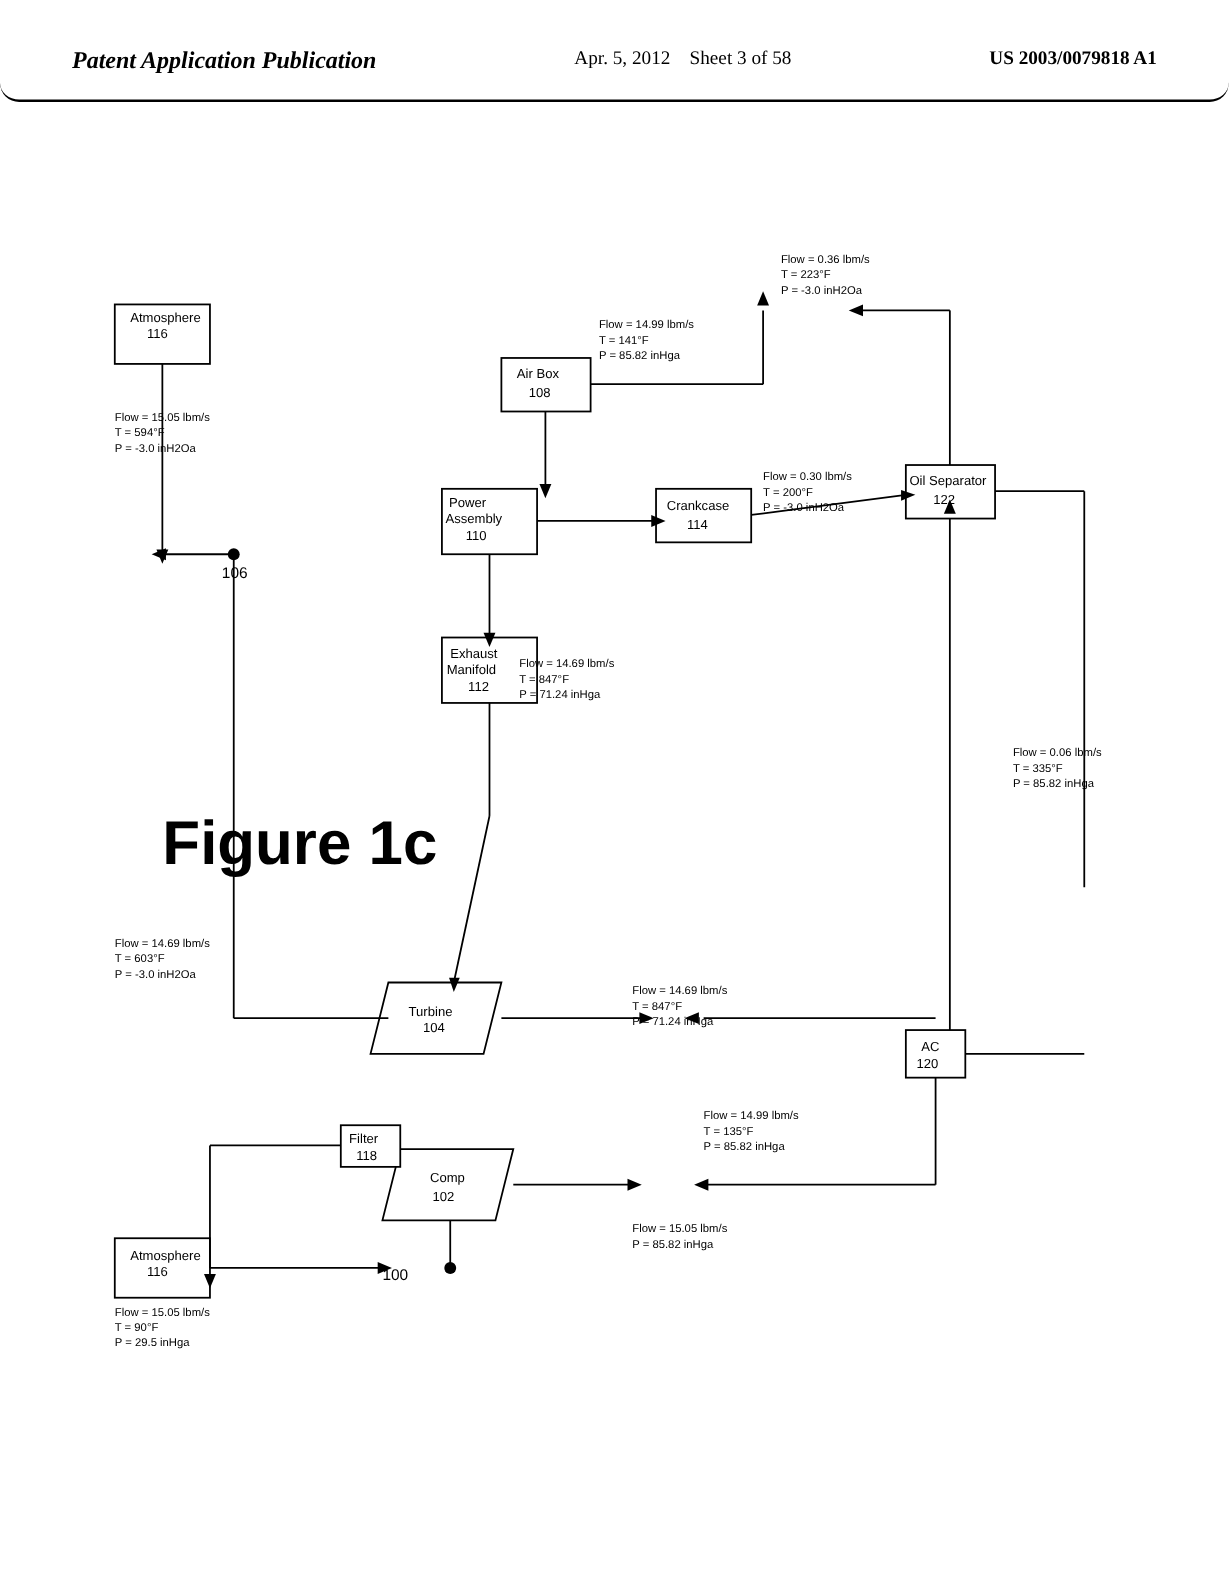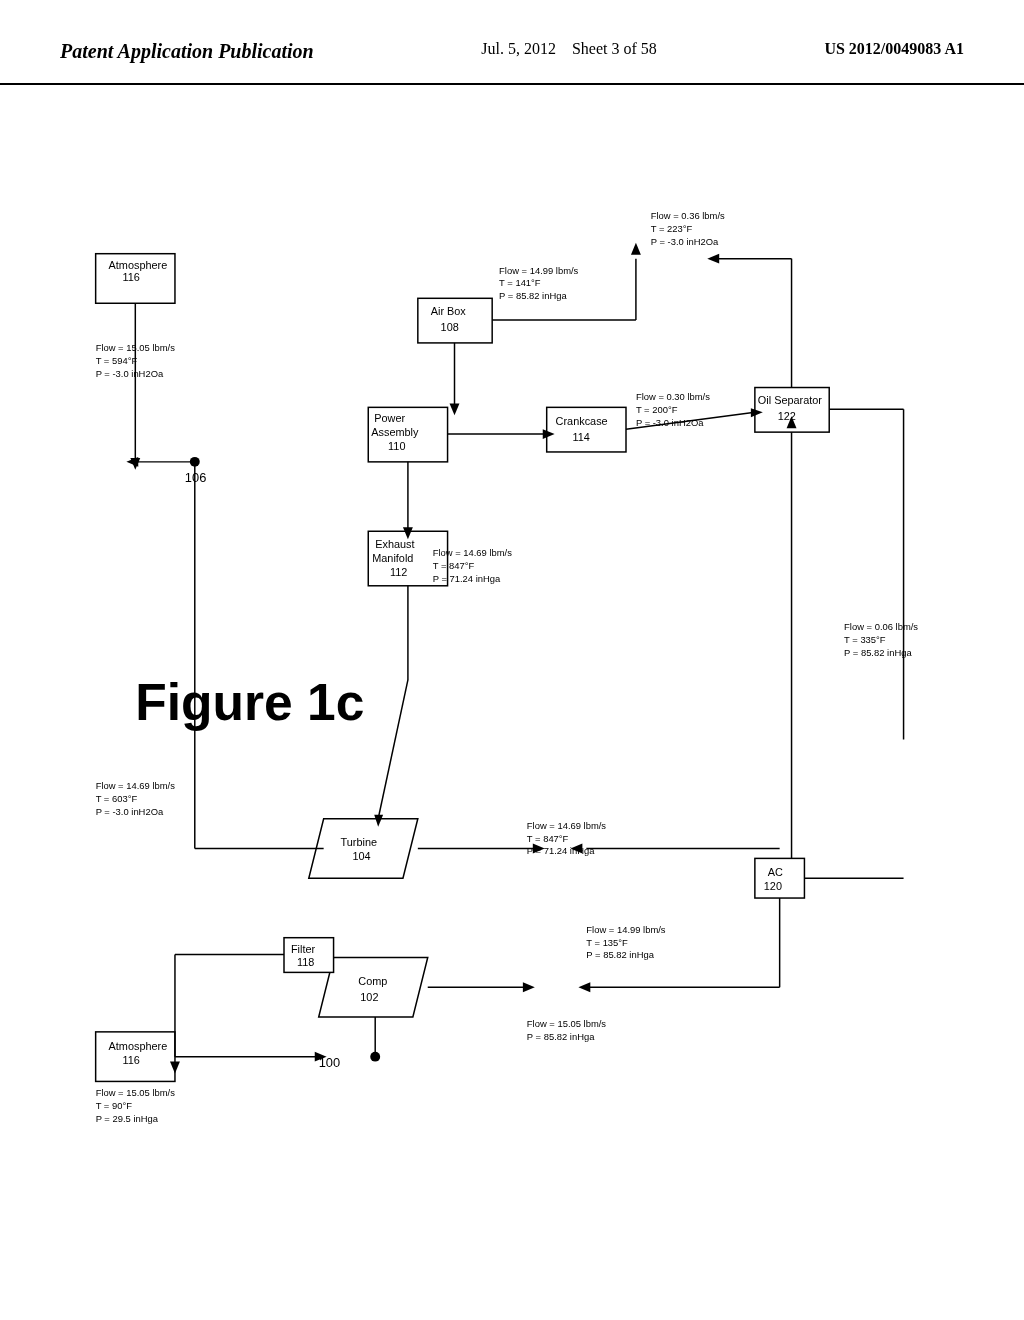--- a/index.html
+++ b/index.html
@@ -20,20 +20,21 @@
       padding: 0;
     }
 
     
     .header {
       display: flex;
       justify-content: space-between;
       align-items: flex-start;
       padding: 40px 60px 20px 60px;
       border-bottom: 2px solid #000;
+      border-radius: 16px;
     }
     .header-left {
       font-size: 20px;
       font-weight: bold;
       font-style: italic;
     }
     .header-center {
       font-size: 16px;
       text-align: center;
     }
@@ -81,24 +82,24 @@
     }
   </style>
 </head>
 <body>
 
 <div class="page">
 
   <div class="header">
     <div class="header-left">Patent Application Publication</div>
     <div class="header-center">
-      <span>Jul. 5, 2012</span>&nbsp;&nbsp;&nbsp;
+      <span>Apr. 5, 2012</span>&nbsp;&nbsp;&nbsp;
       <span>Sheet 3 of 58</span>
     </div>
-    <div class="header-right">US 2012/0049083 A1</div>
+    <div class="header-right">US 2003/0079818 A1</div>
   </div>
 
   <div class="diagram-area">
     <svg viewBox="0 0 950 1150" xmlns="http://www.w3.org/2000/svg">
 
       <text x="95" y="620" class="figure-label">Figure 1c</text>
 
       <rect x="55" y="150" width="80" height="50" fill="white" stroke="black" stroke-width="1.5"></rect>
       <text x="68" y="165" class="box-text">Atmosphere</text>
       <text x="82" y="178" class="box-text">116</text>

